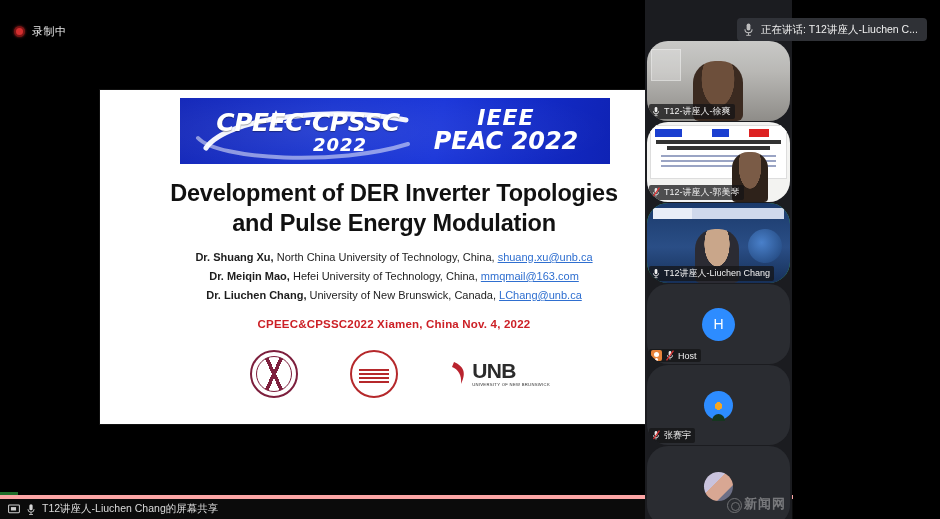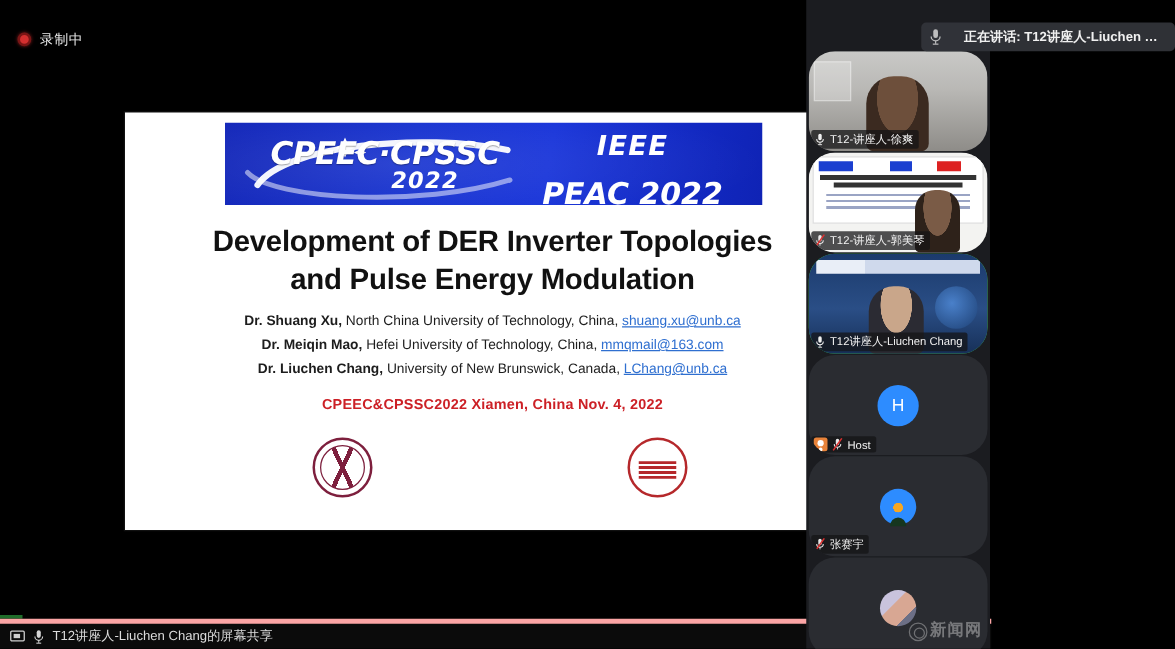--- a/index.html
+++ b/index.html
@@ -20,25 +20,24 @@
   .rec-dot {
     width: 11px; height: 11px; border-radius: 50%;
     background: #d42f2f; border: 2px solid #7a1515;
     box-shadow: 0 0 3px rgba(220,50,50,.6);
   }
   .rec-text { color: #e9e9e9; font-size: 11px; letter-spacing: .5px; }
 
   
   .speaker-pill {
     position: absolute; left: 737px; top: 18px;
-    height: 23px; display: flex; align-items: center; gap: 16px;
+    height: 23px; display: flex; align-items: center; gap: 6px;
     background: rgba(50,52,57,.94);
     border-radius: 4px; padding: 0 9px 0 5px;
     z-index: 40;
-    font-weight: bold;
   }
   .speaker-pill .mic-ico { width: 13px; height: 15px; display:block; opacity:.85; }
   .speaker-pill .sp-text {
     color: #f0f0f0; font-size: 10.5px; white-space: nowrap;
     max-width: 160px; overflow: hidden; text-overflow: ellipsis;
   }
 
   
   .stage {
     position: absolute; left: 0; top: 0; width: 793px; height: 495px;
@@ -87,21 +86,21 @@
     text-align: center; color: #fff;
   }
   .br-ieee {
     font-family: "DejaVu Sans", sans-serif;
     font-weight: 700; font-style: italic; font-size: 22px; letter-spacing: 1px;
     line-height: 1.05;
   }
   .br-peac {
     font-family: "DejaVu Sans", sans-serif;
     font-weight: 700; font-style: italic; font-size: 24px; letter-spacing: 0px;
-    line-height: 1.05; margin-top: 14px;
+    line-height: 1.05; margin-top: 0;
   }
 
   
   .slide-title {
     position: absolute; left: 14px; top: 88px; width: 560px;
     text-align: center; color: #111;
     font-weight: 700; font-size: 23.5px; line-height: 1.28;
     letter-spacing: -.2px;
   }
 
@@ -350,20 +349,29 @@
         <div class="author-row">
           <b>Dr. Liuchen Chang,</b><span> University of New Brunswick, Canada, </span><a class="mail" href="#">LChang@unb.ca</a>
         </div>
       </div>
 
       <div class="conf-line">CPEEC&amp;CPSSC2022   Xiamen, China  Nov. 4, 2022</div>
 
       <div class="logos">
         <div class="logo-circ logo-ncut"></div>
         <div class="logo-circ logo-hfut"></div>
+        <div class="logo-unb">
+          <svg class="unb-mark" viewBox="0 0 19 28">
+            <path d="M4 2 C13 6, 17 12, 11 24 C12 15, 8 9, 2 7 Z" fill="#b9232e"></path>
+          </svg>
+          <div>
+            <div class="unb-word">UNB</div>
+            <div class="unb-sub">UNIVERSITY OF NEW BRUNSWICK</div>
+          </div>
+        </div>
       </div>
 
       <div class="slide-pageno">1</div>
     </div>
 
     <div class="cursor-dot"></div>
   </div>
 
   <div class="green-accent"></div>
 

